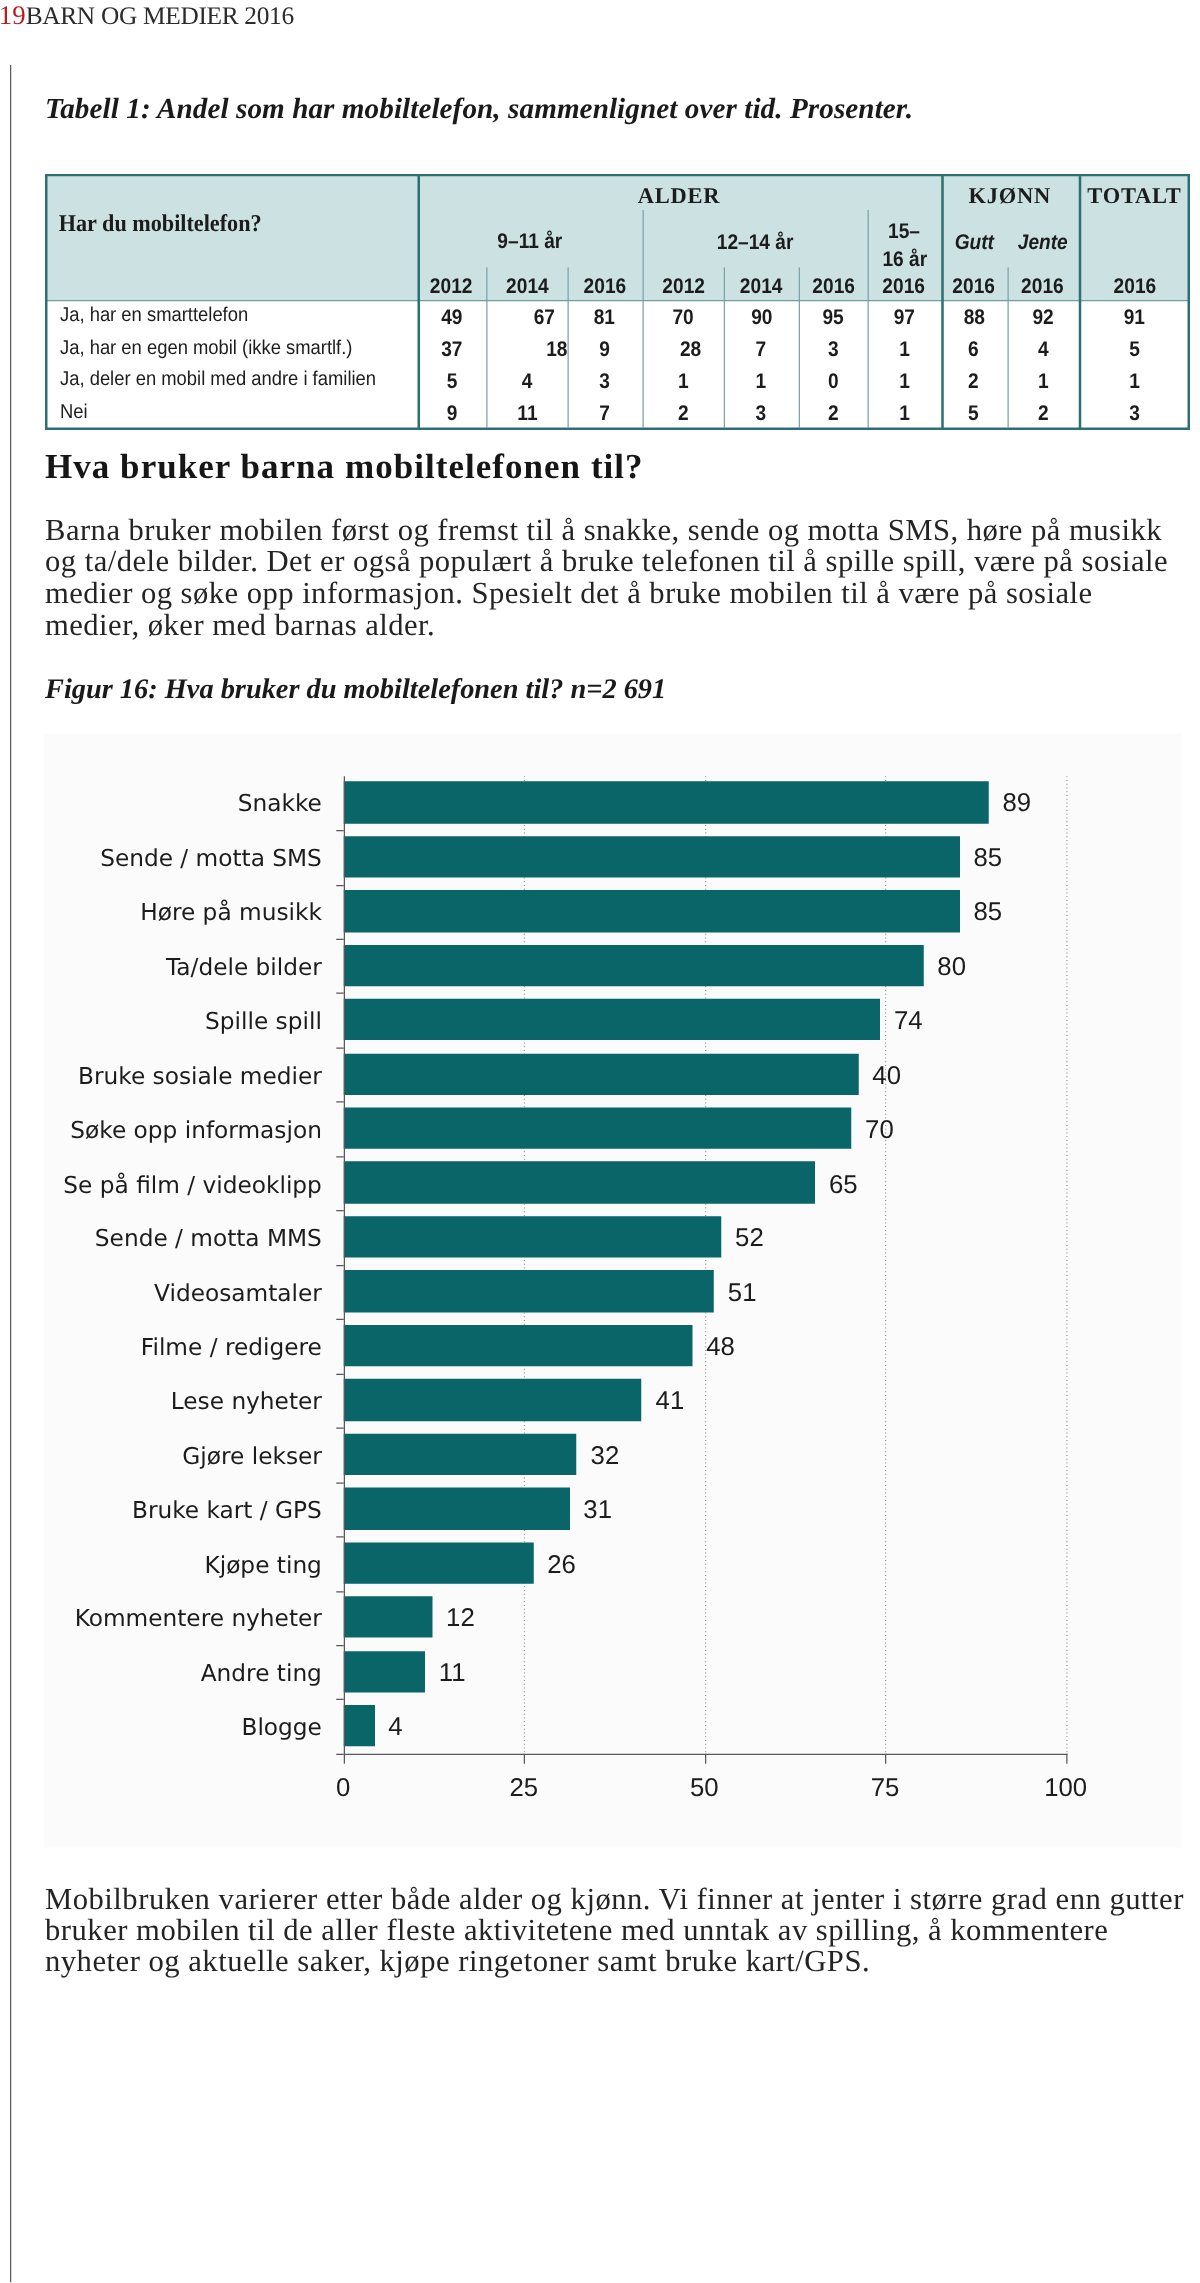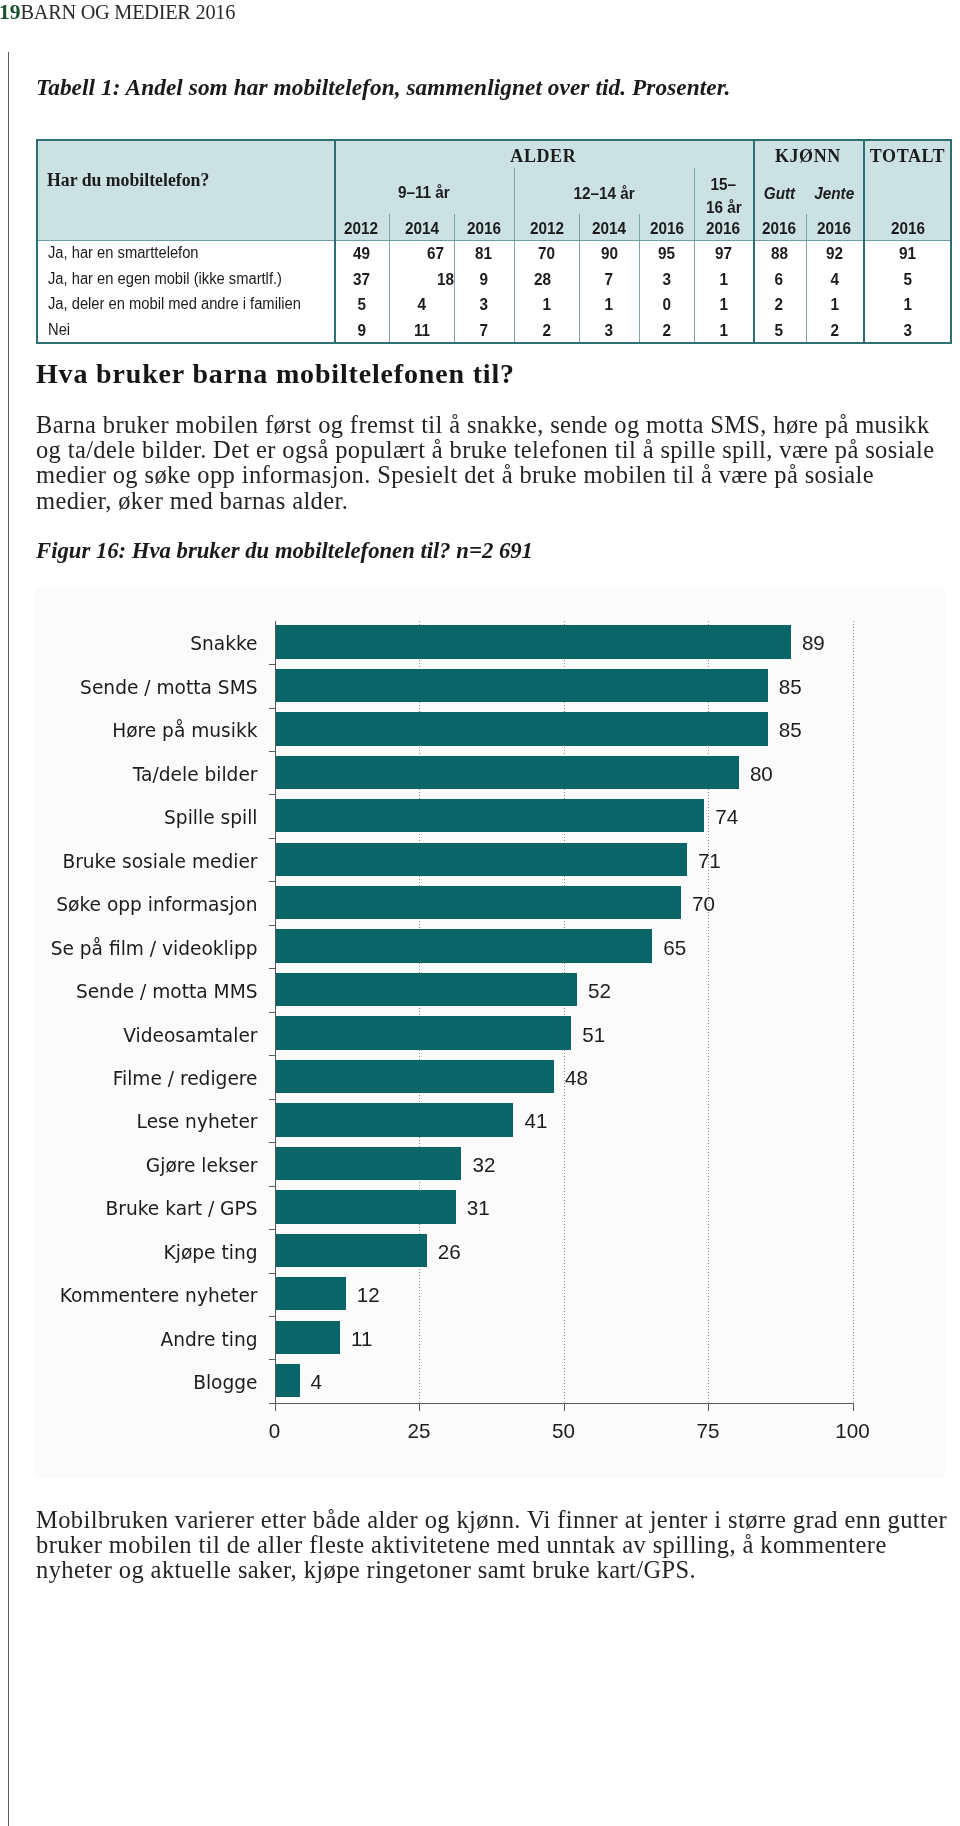--- a/index.html
+++ b/index.html
@@ -4,21 +4,21 @@
 <style>
   html,body{margin:0;padding:0;background:#ffffff;}
   body{width:960px;height:1826px;position:relative;overflow:hidden;
        font-family:"Liberation Serif",serif;}
   .page{position:absolute;left:0;top:0;width:960px;height:1826px;overflow:hidden;background:#fff;}
   
   #runhead,#tblcap,#sechead,#bodypar,#figcap,#closepar,#tbl{will-change:transform;}
 
   
   #runhead{position:absolute;left:-1px;top:1.5px;white-space:nowrap;line-height:20px;}
-  #runhead .pn{font-family:"Liberation Serif",serif;font-weight:bold;font-size:21.5px;color:#14532d;}
+  #runhead .pn{font-family:"Liberation Serif",serif;font-weight:normal;font-size:21.5px;color:#b91c1c;}
   #runhead .ttl{font-family:"Liberation Serif",serif;font-weight:normal;font-size:20.3px;color:#2b2b2b;
                 margin-left:0;letter-spacing:-0.24px;}
 
   
   #leftrule{position:absolute;left:8px;top:52px;width:1px;height:1774px;background:#5c5c5c;}
 
   
   #tblcap{position:absolute;left:36px;top:74px;white-space:nowrap;
           font-family:"Liberation Serif",serif;font-style:italic;font-weight:bold;
           font-size:23.3px;color:#1a1a1a;letter-spacing:0.07px;}
@@ -104,21 +104,21 @@
       <div class="cell val" style="left: 543.4px; top: 105.2px; width: 59.6px;"><i>90</i></div>
       <div class="cell val" style="left: 603px; top: 105.2px; width: 55px;"><i>95</i></div>
       <div class="cell val" style="left: 658px; top: 105.2px; width: 58.8px;"><i>97</i></div>
       <div class="cell val" style="left: 716.8px; top: 105.2px; width: 52.7px;"><i>88</i></div>
       <div class="cell val" style="left: 769.5px; top: 105.2px; width: 57.5px;"><i>92</i></div>
       <div class="cell val" style="left: 827px; top: 105.2px; width: 89px;"><i>91</i></div>
       <div class="rlabel" style="top: 130.5px;"><i>Ja, har en egen mobil (ikke smartlf.)</i></div>
       <div class="cell val" style="left: 297.8px; top: 130.5px; width: 55.2px;"><i>37</i></div>
       <div class="cell val" style="left: 353px; top: 130.5px; width: 65px; padding-left: 24px;"><i>18</i></div>
       <div class="cell val" style="left: 418px; top: 130.5px; width: 59.8px;"><i>9</i></div>
-      <div class="cell val" style="left: 474px; top: 130.5px; width: 65.6px;"><i>28</i></div>
+      <div class="cell val" style="left: 484px; top: 130.5px; width: 65.6px;"><i>28</i></div>
       <div class="cell val" style="left: 543.4px; top: 130.5px; width: 59.6px;"><i>7</i></div>
       <div class="cell val" style="left: 603px; top: 130.5px; width: 55px;"><i>3</i></div>
       <div class="cell val" style="left: 658px; top: 130.5px; width: 58.8px;"><i>1</i></div>
       <div class="cell val" style="left: 716.8px; top: 130.5px; width: 52.7px;"><i>6</i></div>
       <div class="cell val" style="left: 769.5px; top: 130.5px; width: 57.5px;"><i>4</i></div>
       <div class="cell val" style="left: 827px; top: 130.5px; width: 89px;"><i>5</i></div>
       <div class="rlabel" style="top: 156px;"><i>Ja, deler en mobil med andre i familien</i></div>
       <div class="cell val" style="left: 297.8px; top: 156px; width: 55.2px;"><i>5</i></div>
       <div class="cell val" style="left: 353px; top: 156px; width: 65px;"><i>4</i></div>
       <div class="cell val" style="left: 418px; top: 156px; width: 59.8px;"><i>3</i></div>
@@ -179,21 +179,21 @@
       <div style="position: absolute; left: 233.5px; top: 163.98px; width: 6px; height: 1px; background: rgb(89, 89, 89);"></div>
       <div style="position: absolute; left: 239.5px; top: 168.58px; width: 464.4px; height: 33.4px; background: rgb(10, 101, 105);"></div>
       <div style="position: absolute; left: 714.9px; top: 174.774px; font-family: &quot;Liberation Sans&quot;, sans-serif; font-size: 20.6px; line-height: 24.308px; color: rgb(28, 28, 28); white-space: nowrap;">80</div>
       <div style="position: absolute; left: 0px; top: 175.794px; width: 222.5px; text-align: right; font-family: &quot;DejaVu Sans&quot;, sans-serif; font-size: 18.6px; line-height: 24.18px; color: rgb(28, 28, 28); white-space: nowrap;">Ta/dele bilder</div>
       <div style="position: absolute; left: 233.5px; top: 207.44px; width: 6px; height: 1px; background: rgb(89, 89, 89);"></div>
       <div style="position: absolute; left: 239.5px; top: 212.04px; width: 429.72px; height: 33.4px; background: rgb(10, 101, 105);"></div>
       <div style="position: absolute; left: 680.22px; top: 218.234px; font-family: &quot;Liberation Sans&quot;, sans-serif; font-size: 20.6px; line-height: 24.308px; color: rgb(28, 28, 28); white-space: nowrap;">74</div>
       <div style="position: absolute; left: 0px; top: 219.254px; width: 222.5px; text-align: right; font-family: &quot;DejaVu Sans&quot;, sans-serif; font-size: 18.6px; line-height: 24.18px; color: rgb(28, 28, 28); white-space: nowrap;">Spille spill</div>
       <div style="position: absolute; left: 233.5px; top: 250.9px; width: 6px; height: 1px; background: rgb(89, 89, 89);"></div>
       <div style="position: absolute; left: 239.5px; top: 255.5px; width: 412.38px; height: 33.4px; background: rgb(10, 101, 105);"></div>
-      <div style="position: absolute; left: 662.88px; top: 261.694px; font-family: &quot;Liberation Sans&quot;, sans-serif; font-size: 20.6px; line-height: 24.308px; color: rgb(28, 28, 28); white-space: nowrap;">71</div>
+      <div style="position: absolute; left: 662.88px; top: 261.694px; font-family: &quot;Liberation Sans&quot;, sans-serif; font-size: 20.6px; line-height: 24.308px; color: rgb(28, 28, 28); white-space: nowrap;">40</div>
       <div style="position: absolute; left: 0px; top: 262.714px; width: 222.5px; text-align: right; font-family: &quot;DejaVu Sans&quot;, sans-serif; font-size: 18.6px; line-height: 24.18px; color: rgb(28, 28, 28); white-space: nowrap;">Bruke sosiale medier</div>
       <div style="position: absolute; left: 233.5px; top: 294.36px; width: 6px; height: 1px; background: rgb(89, 89, 89);"></div>
       <div style="position: absolute; left: 239.5px; top: 298.96px; width: 406.6px; height: 33.4px; background: rgb(10, 101, 105);"></div>
       <div style="position: absolute; left: 657.1px; top: 305.154px; font-family: &quot;Liberation Sans&quot;, sans-serif; font-size: 20.6px; line-height: 24.308px; color: rgb(28, 28, 28); white-space: nowrap;">70</div>
       <div style="position: absolute; left: 0px; top: 306.174px; width: 222.5px; text-align: right; font-family: &quot;DejaVu Sans&quot;, sans-serif; font-size: 18.6px; line-height: 24.18px; color: rgb(28, 28, 28); white-space: nowrap;">Søke opp informasjon</div>
       <div style="position: absolute; left: 233.5px; top: 337.82px; width: 6px; height: 1px; background: rgb(89, 89, 89);"></div>
       <div style="position: absolute; left: 239.5px; top: 342.42px; width: 377.7px; height: 33.4px; background: rgb(10, 101, 105);"></div>
       <div style="position: absolute; left: 628.2px; top: 348.614px; font-family: &quot;Liberation Sans&quot;, sans-serif; font-size: 20.6px; line-height: 24.308px; color: rgb(28, 28, 28); white-space: nowrap;">65</div>
       <div style="position: absolute; left: 0px; top: 349.634px; width: 222.5px; text-align: right; font-family: &quot;DejaVu Sans&quot;, sans-serif; font-size: 18.6px; line-height: 24.18px; color: rgb(28, 28, 28); white-space: nowrap;">Se på film / videoklipp</div>
       <div style="position: absolute; left: 233.5px; top: 381.28px; width: 6px; height: 1px; background: rgb(89, 89, 89);"></div>

